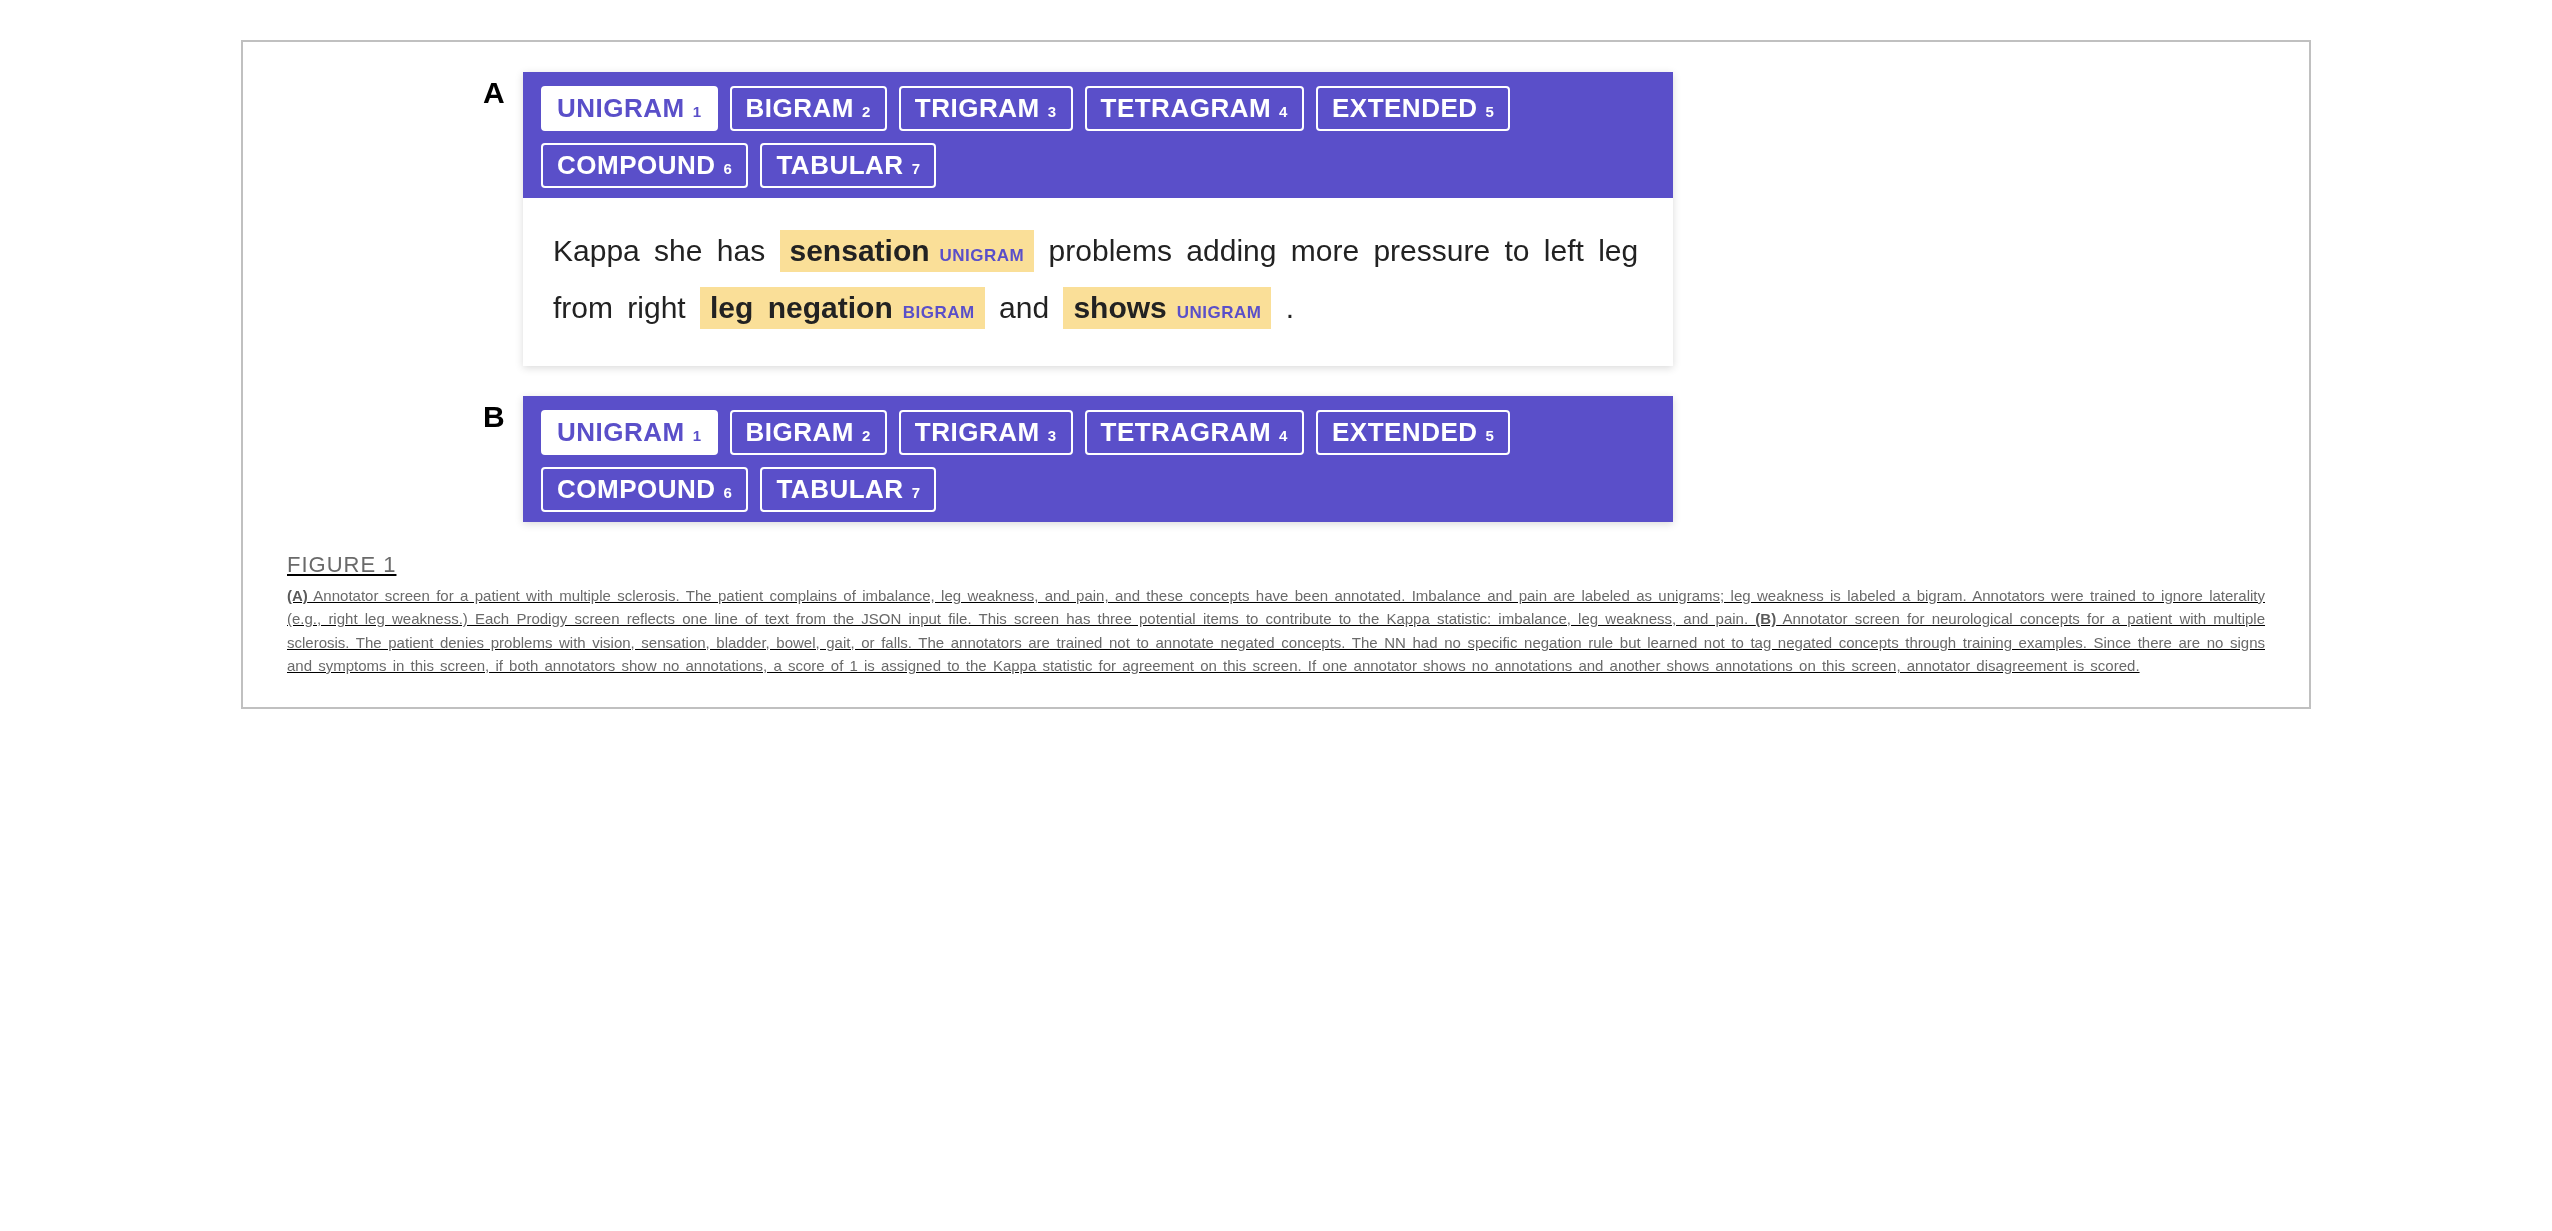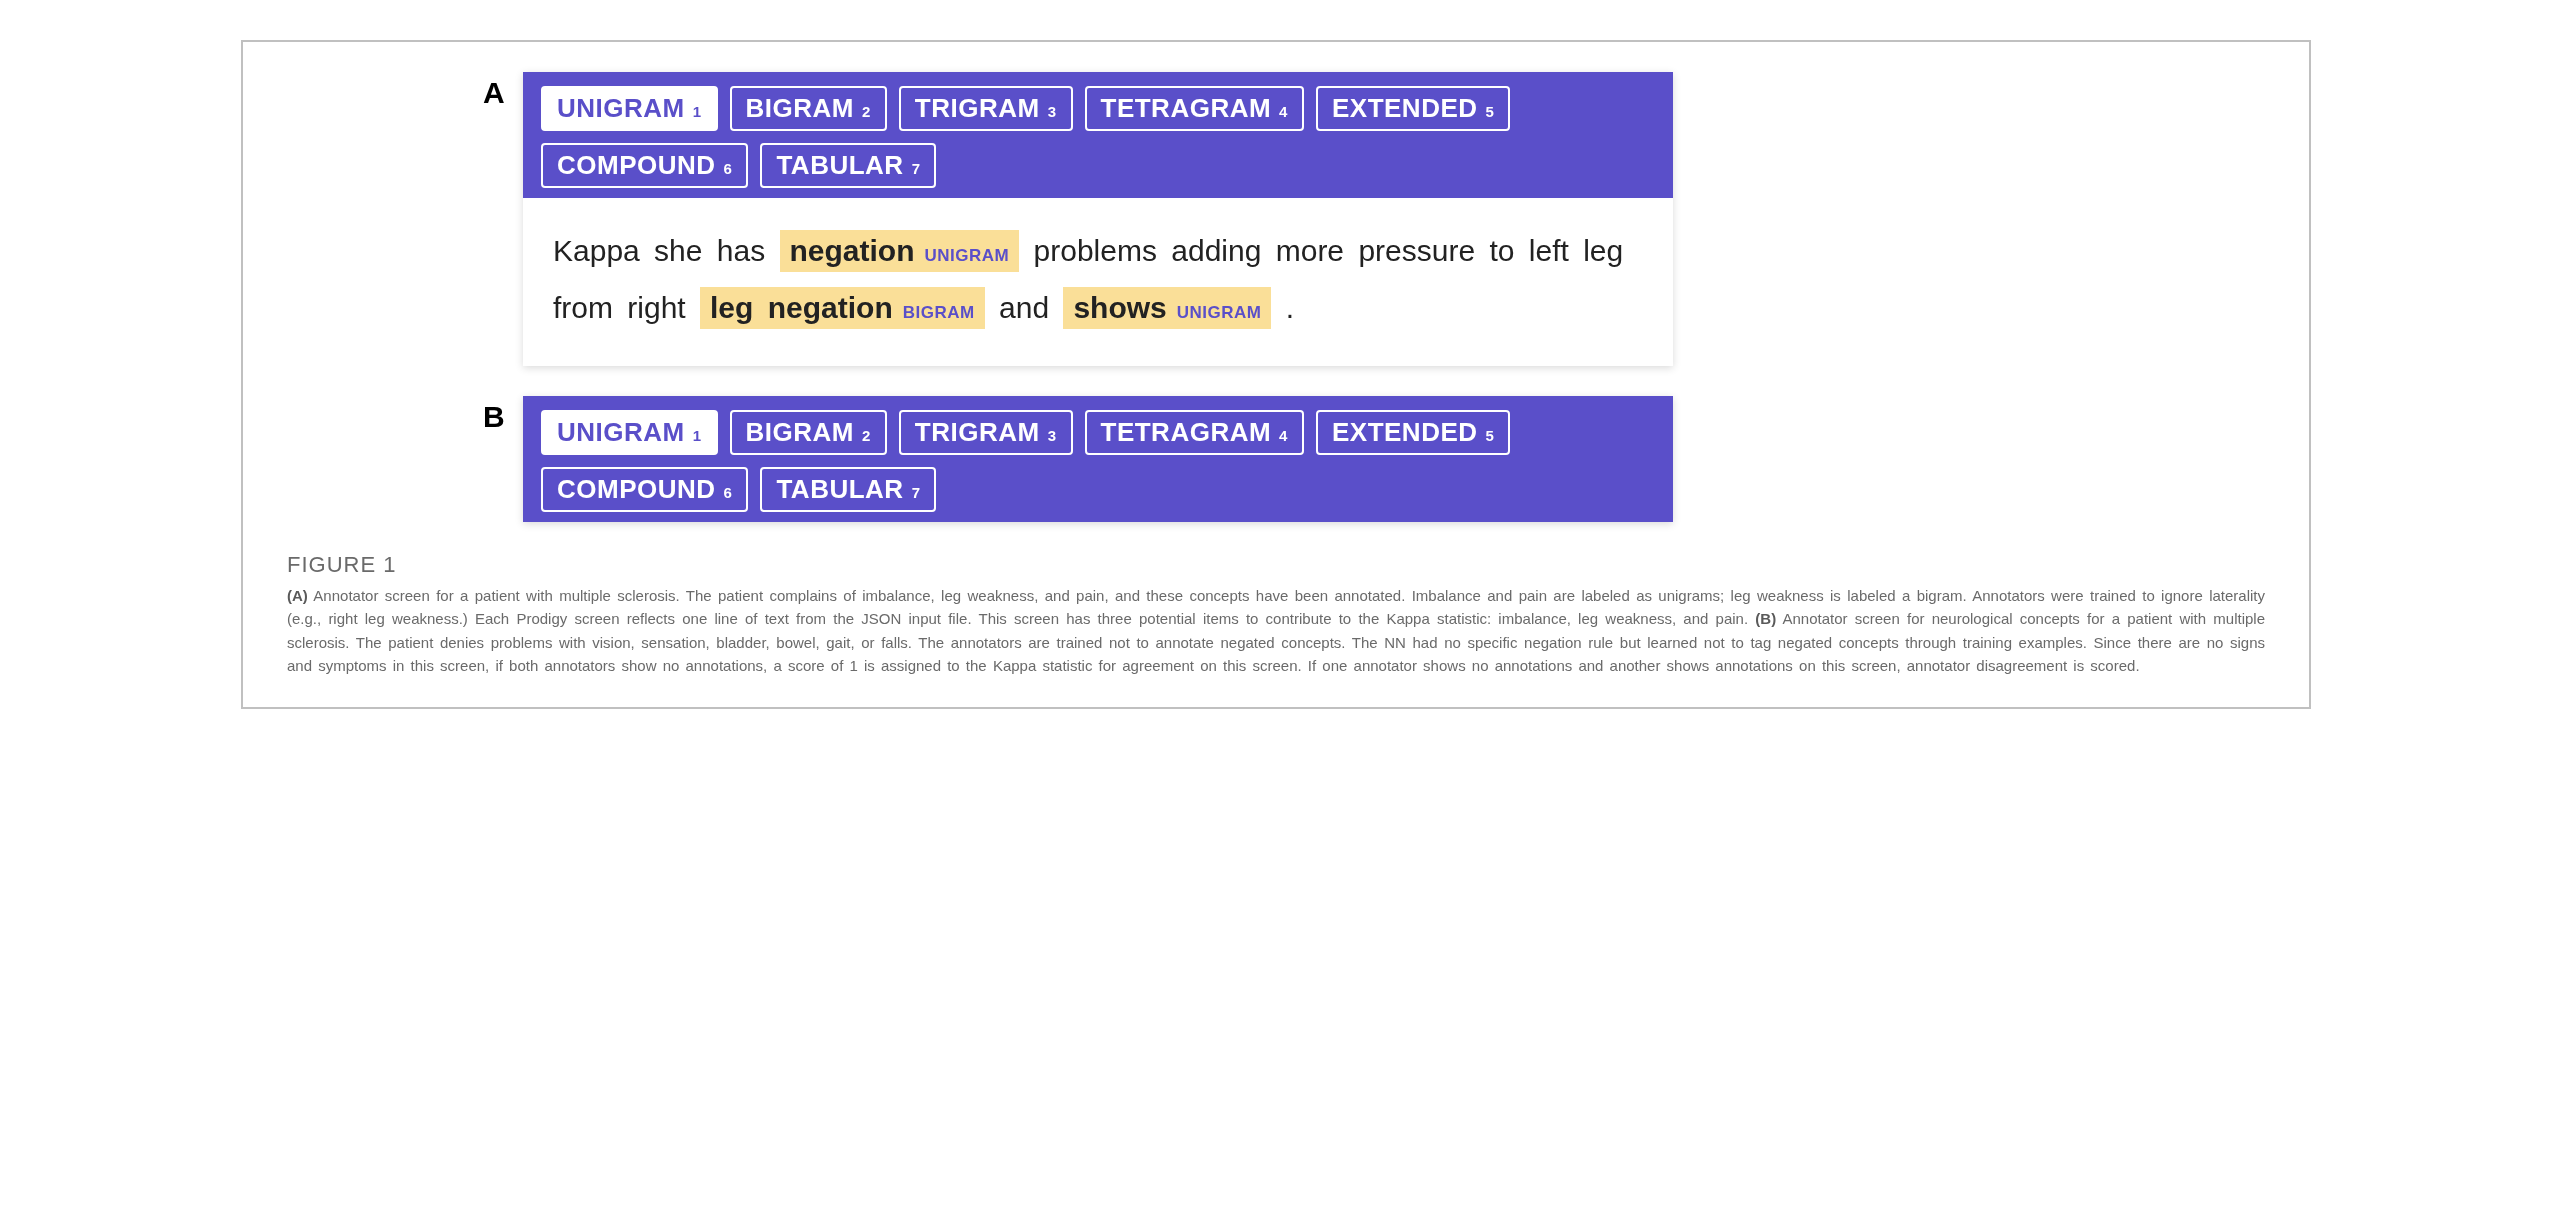--- a/index.html
+++ b/index.html
@@ -88,20 +88,21 @@
     font-stretch: condensed;
     font-size: 17px;
     font-weight: 700;
     color: #5a4fc9;
     margin-left: 10px;
     letter-spacing: 0.5px;
   }
   .caption-block {
     margin-top: 20px;
     padding: 0 4px;
+    text-decoration: underline;
   }
   .fig-number {
     font-size: 22px;
     color: #6a6a6a;
     letter-spacing: 1px;
     margin-bottom: 6px;
     display: block;
   }
   .caption-text {
     font-size: 15px;
@@ -148,21 +149,21 @@
             <span>COMPOUND</span>
             <span class="num">6</span>
           </span>
         <span class="tag-btn">
             <span>TABULAR</span>
             <span class="num">7</span>
           </span>
       </div>
       <div class="card-body">
         <span>Kappa she has </span>
-        <span class="hl"><span class="term">negation</span><span class="badge">UNIGRAM</span></span>
+        <span class="hl"><span class="term">sensation</span><span class="badge">UNIGRAM</span></span>
         <span> problems adding more pressure to left leg from right </span>
         <span class="hl"><span class="term">leg negation</span><span class="badge">BIGRAM</span></span>
         <span> and </span>
         <span class="hl"><span class="term">shows</span><span class="badge">UNIGRAM</span></span>
         <span> .</span>
       </div>
     </div>
   </div>
 
   <div class="panel-row">

